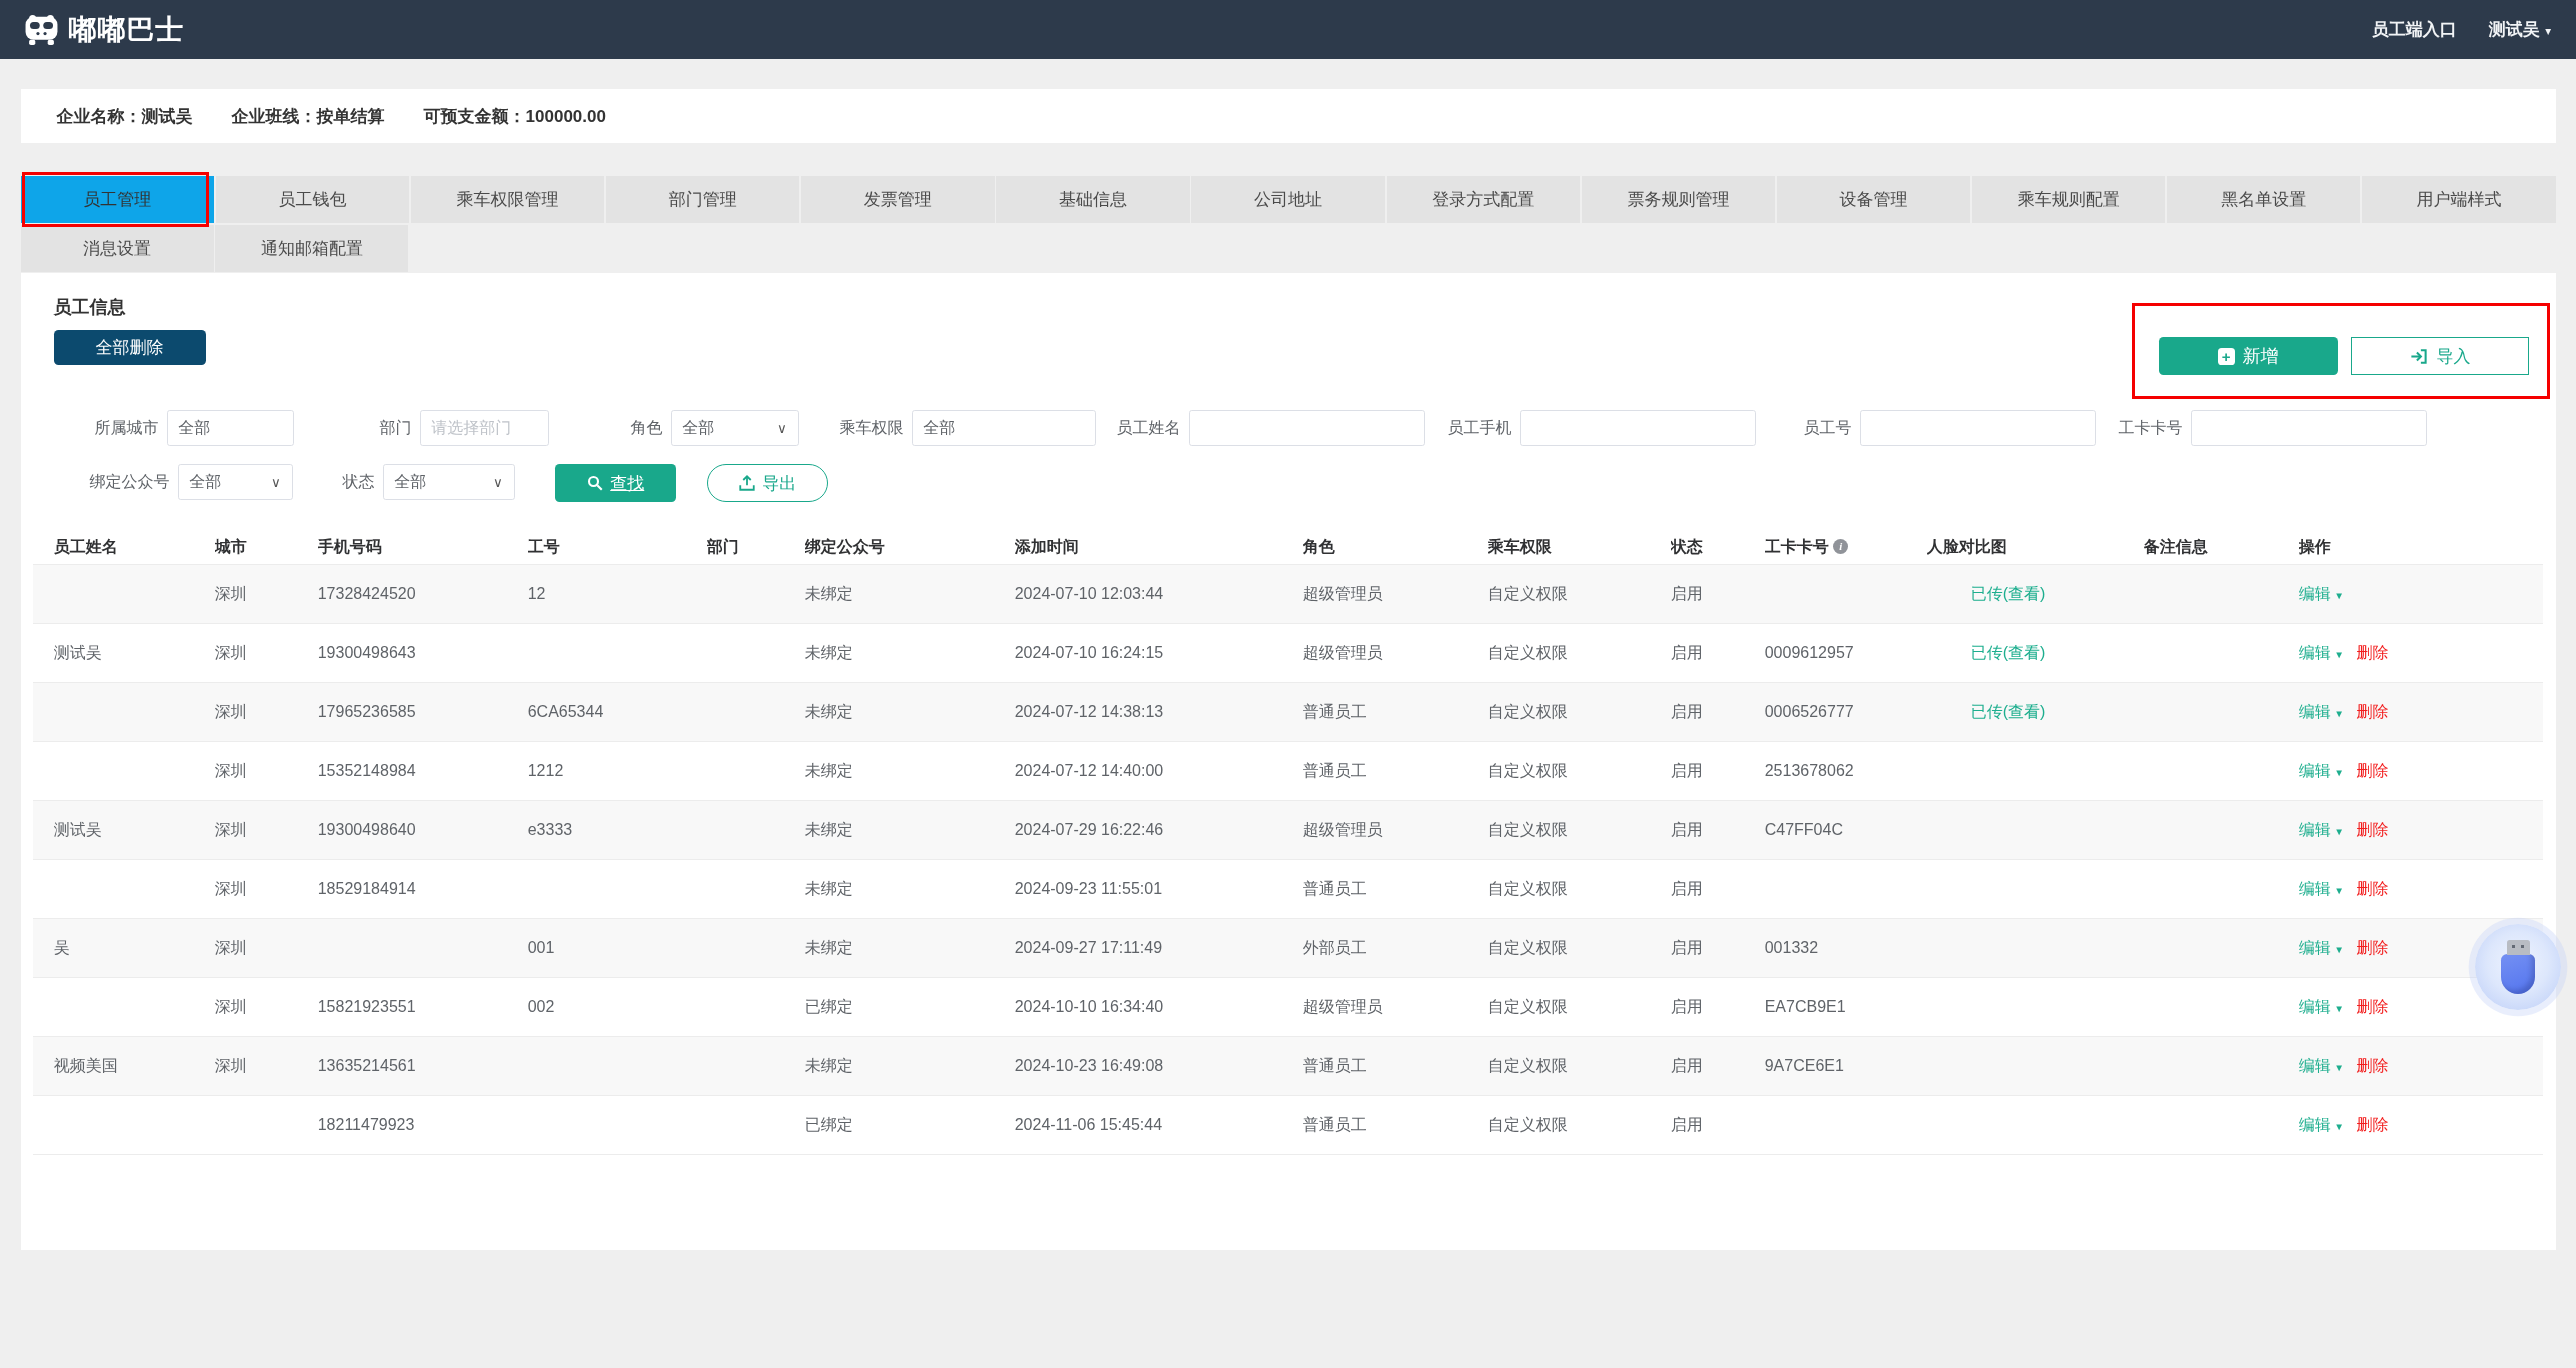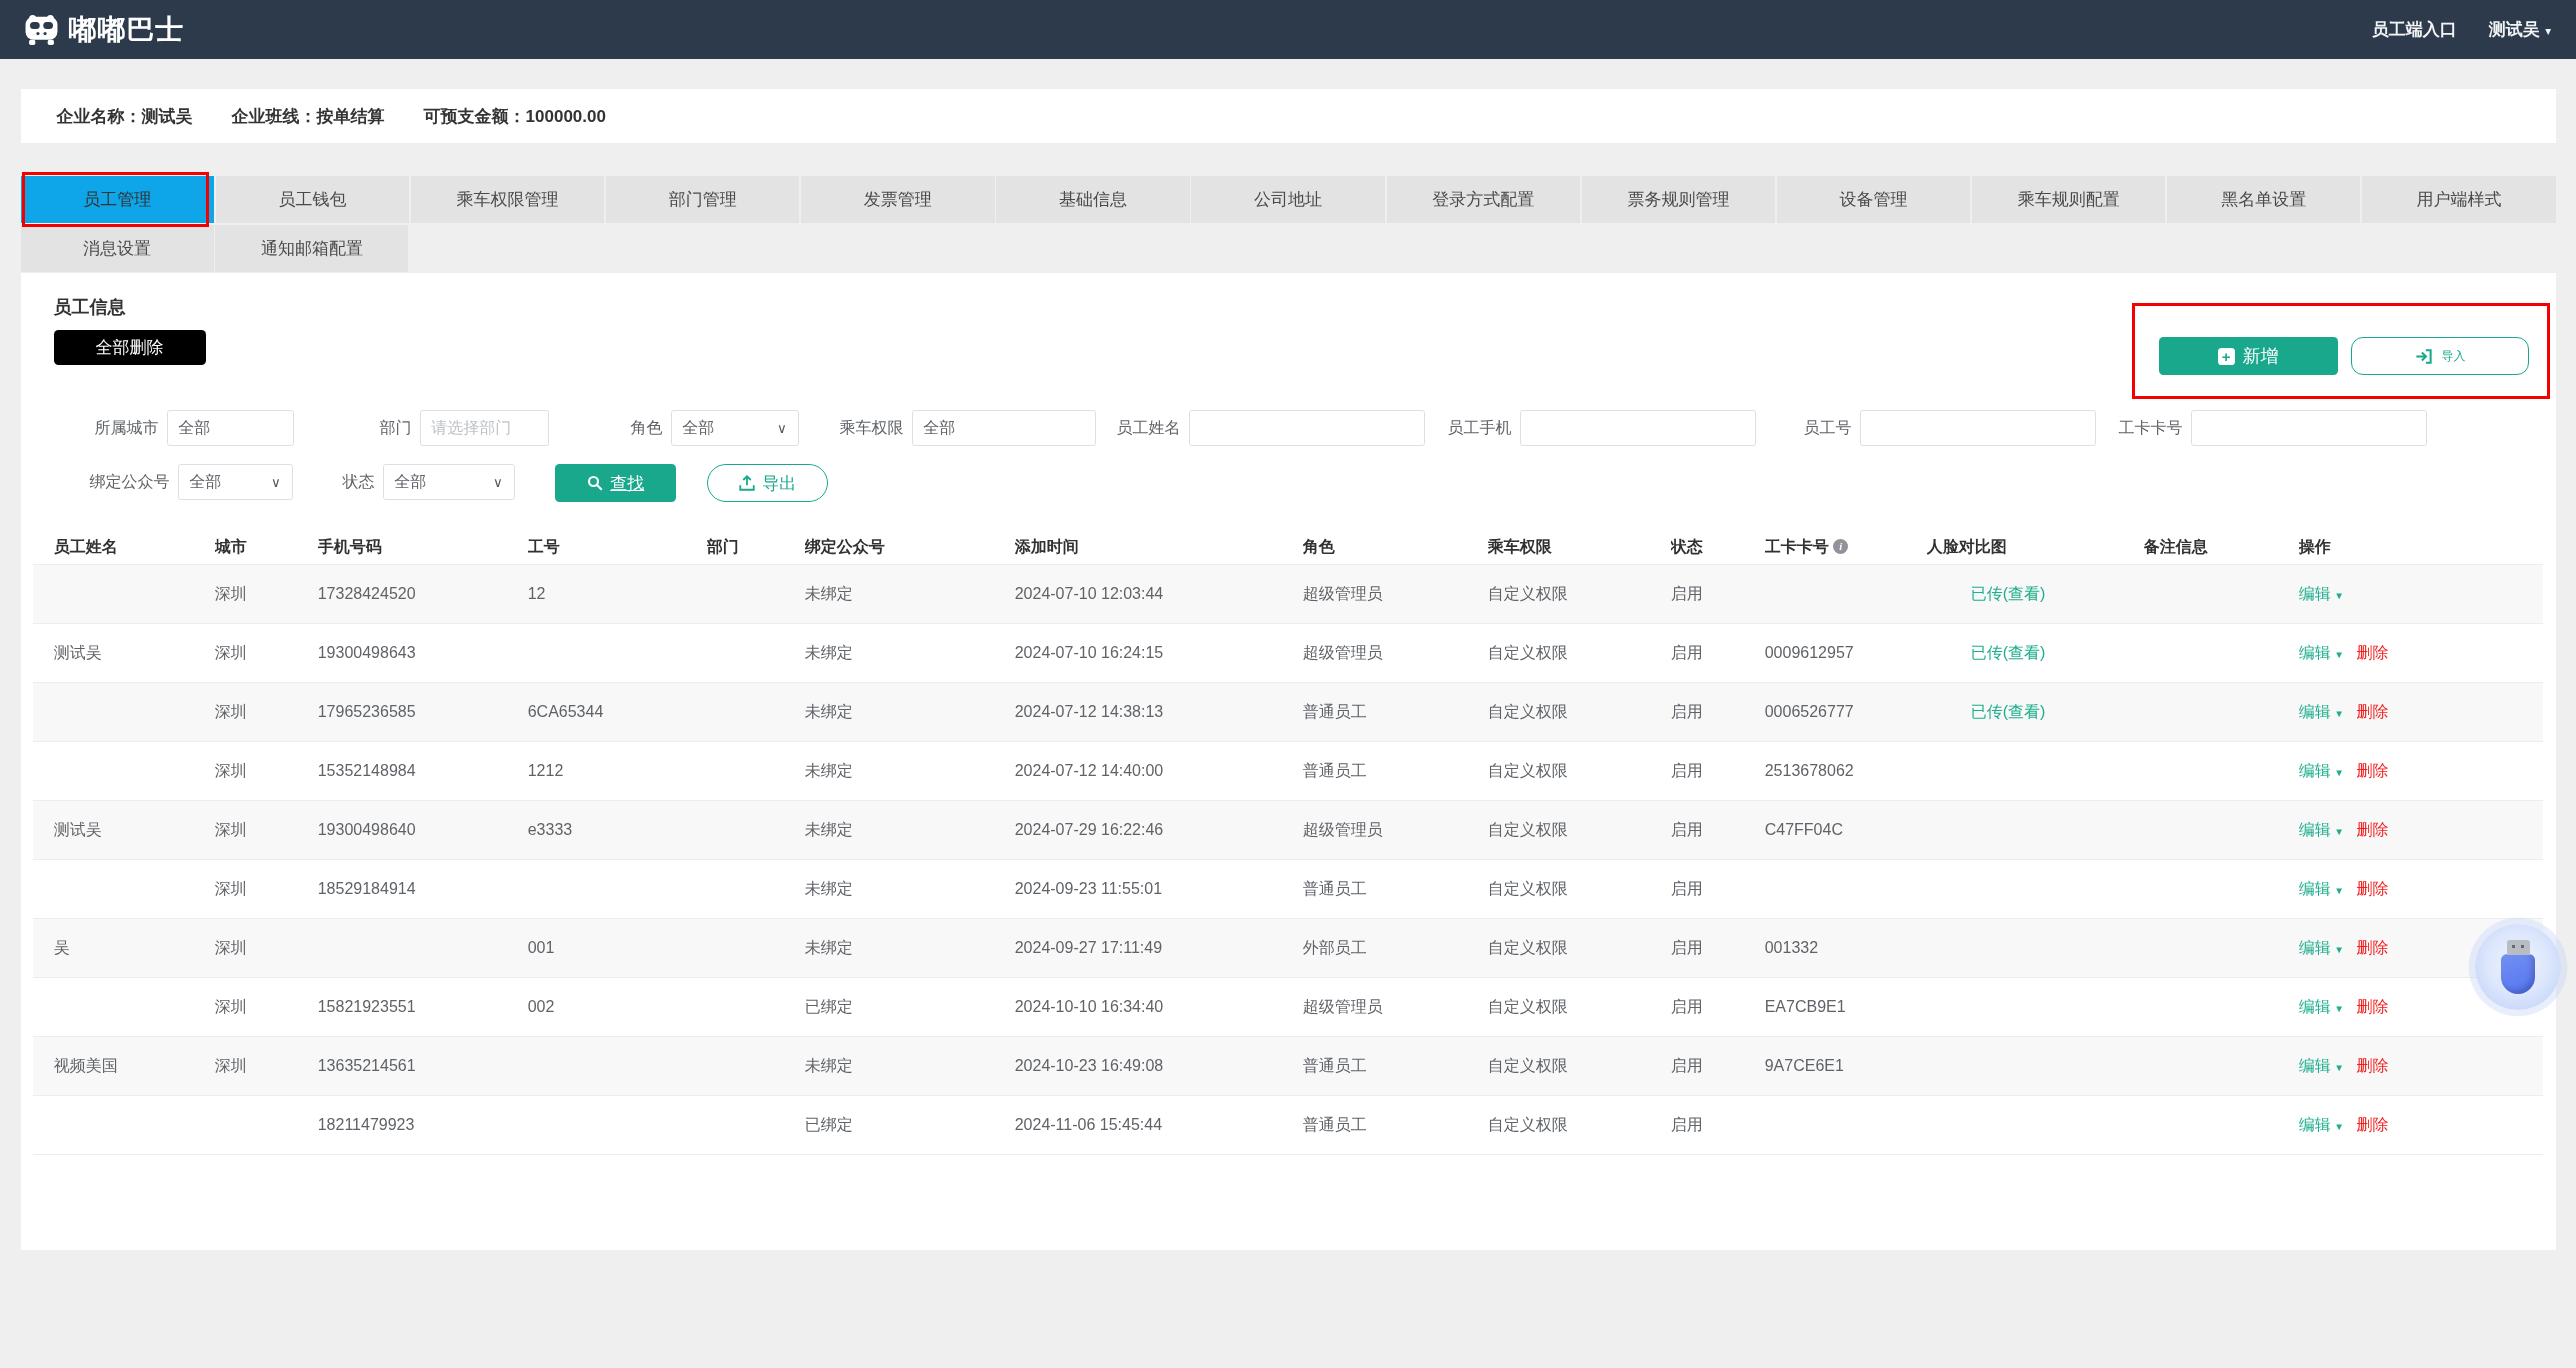--- a/index.html
+++ b/index.html
@@ -59,34 +59,34 @@
   .tab.active { background:#0ea5e9; color:#333; }
 
   
   .panel { position:absolute; left:20.6px; top:273px; width:2535px; height:977px; background:#fff; }
 
   .section-title { position:absolute; left:33px; top:21.5px; font-size:18px; font-weight:bold; color:#333; }
 
   .btn { border:none; cursor:pointer; font-family:inherit; }
   .btn-danger {
     position:absolute; left:33px; top:57px; width:152px; height:35px;
-    background:#000000; color:#fff; font-size:17px; border-radius:4.5px;
+    background:#0c4a6e; color:#fff; font-size:17px; border-radius:4.5px;
   }
   .top-btns { position:absolute; left:2138px; top:64px; display:flex; gap:13.4px; }
   .btn-add {
     width:179px; height:38px; background:#19a88b; color:#fff; font-size:18px; border-radius:4.5px;
     display:flex; align-items:center; justify-content:center; gap:8px;
   }
   .plus-box {
     width:17px; height:17px; background:#fff; color:#19a88b; border-radius:3.6px;
     font-size:15px; font-weight:bold; line-height:17px; text-align:center; display:inline-block;
   }
   .btn-import {
-    width:178px; height:38px; background:#fff; color:#19a88b; font-size:12px;
-    border:0.9px solid #19a88b; border-radius:12px;
+    width:178px; height:38px; background:#fff; color:#19a88b; font-size:17px;
+    border:0.9px solid #19a88b; border-radius:0;
     display:flex; align-items:center; justify-content:center; gap:8px;
   }
 
   
   .fg { position:absolute; display:flex; align-items:center; gap:8px; height:36px; font-size:16px; color:#5f6368; white-space:nowrap; }
   .fg.r1 { top:137px; }
   .fg.r2 { top:191px; }
   .finput {
     height:36px; border:0.9px solid #dcdfe6; border-radius:2.7px; background:#fff;
     font-size:16px; color:#5f6368; padding:0 10.7px; font-family:inherit; outline:none;

